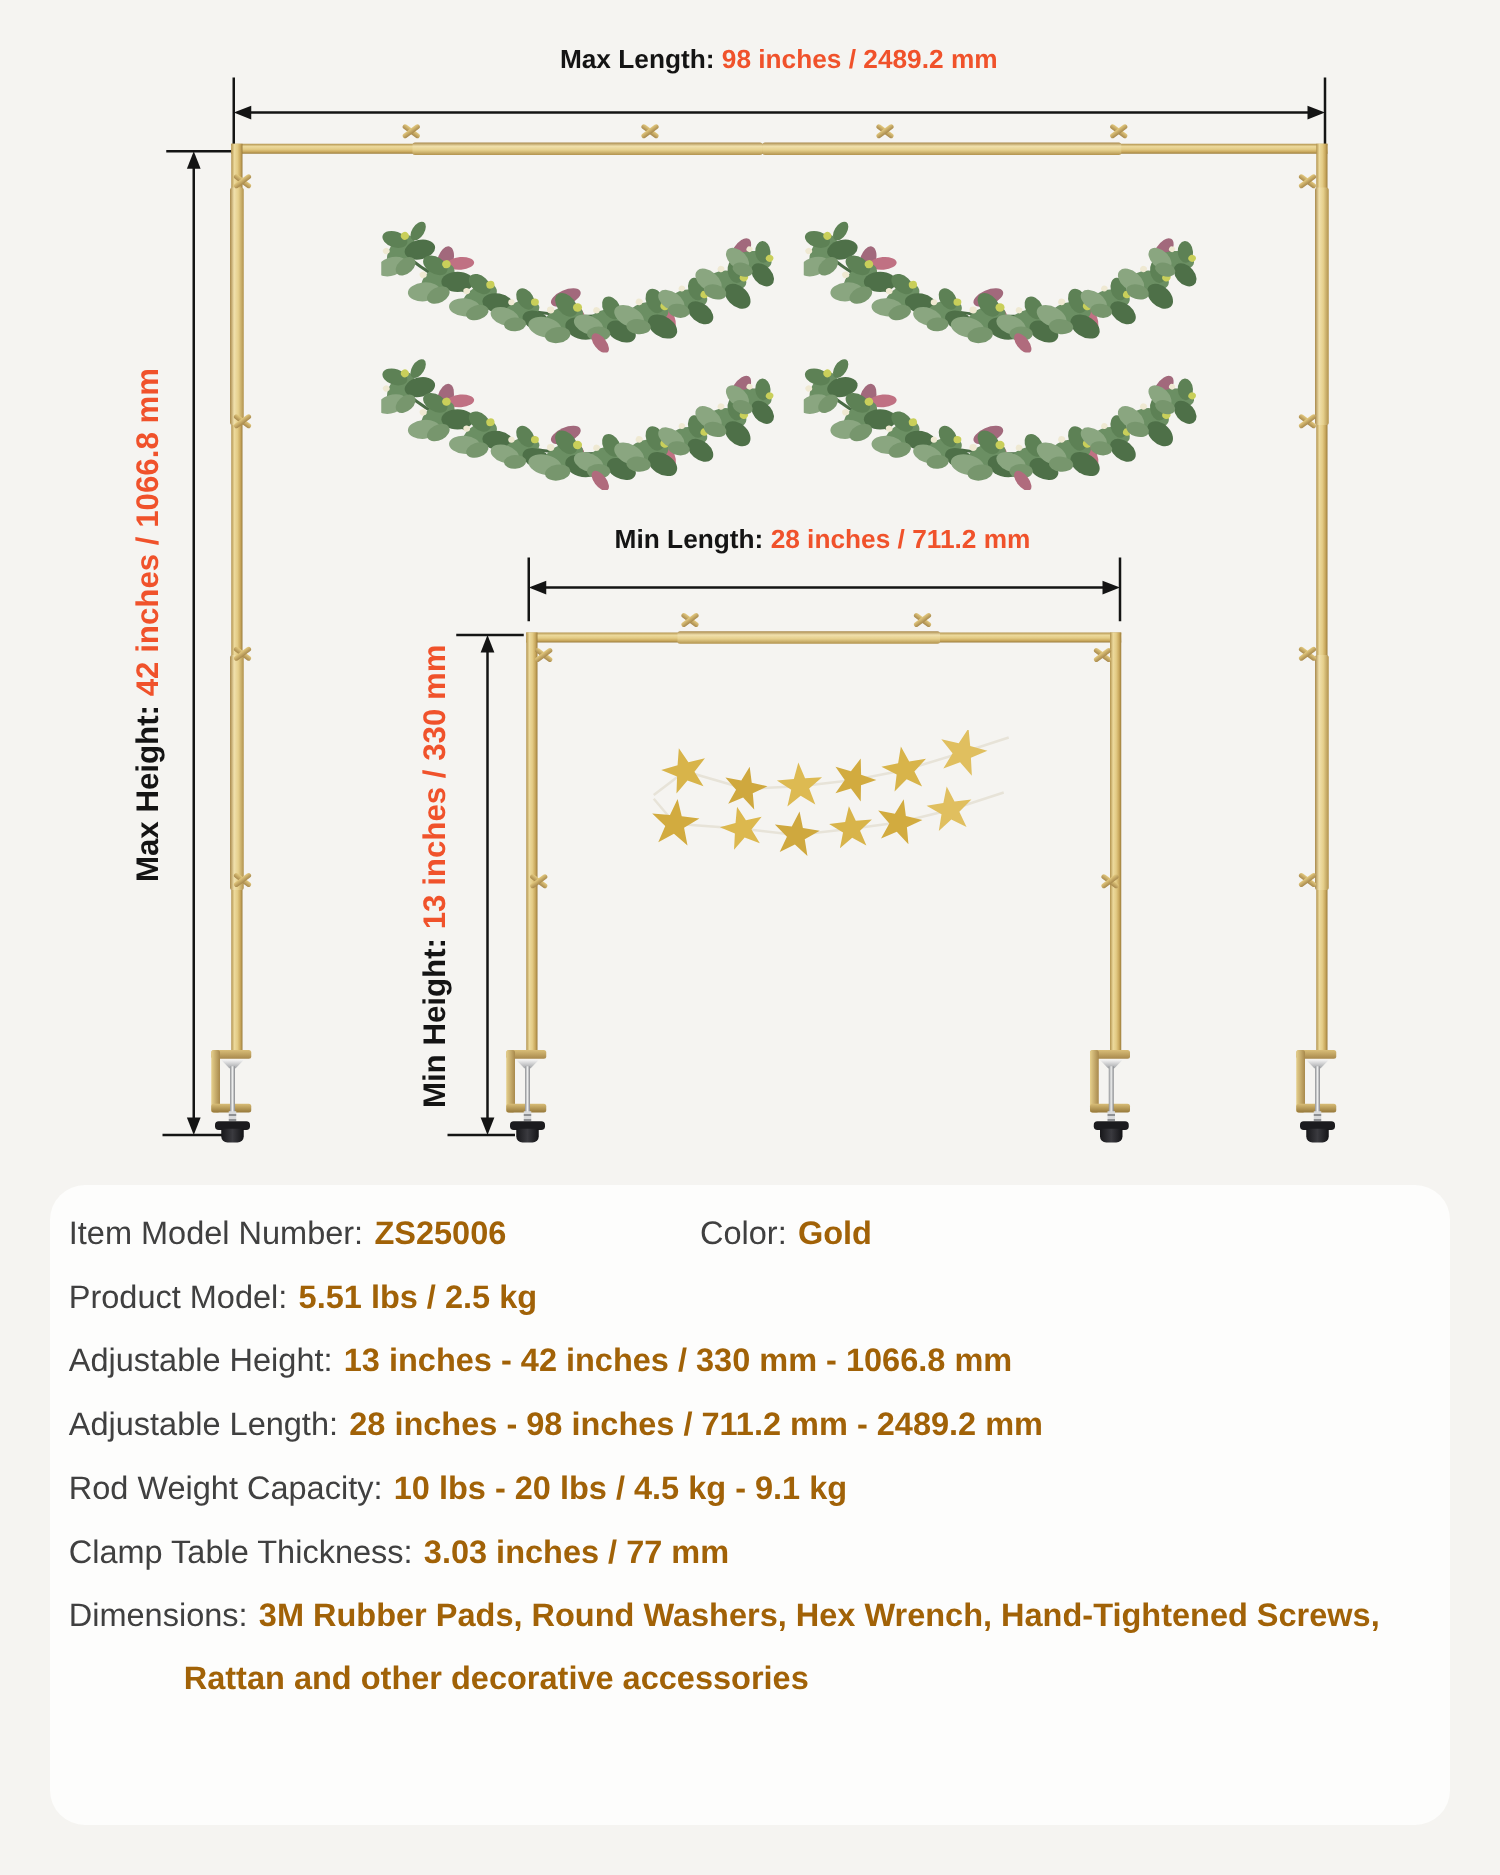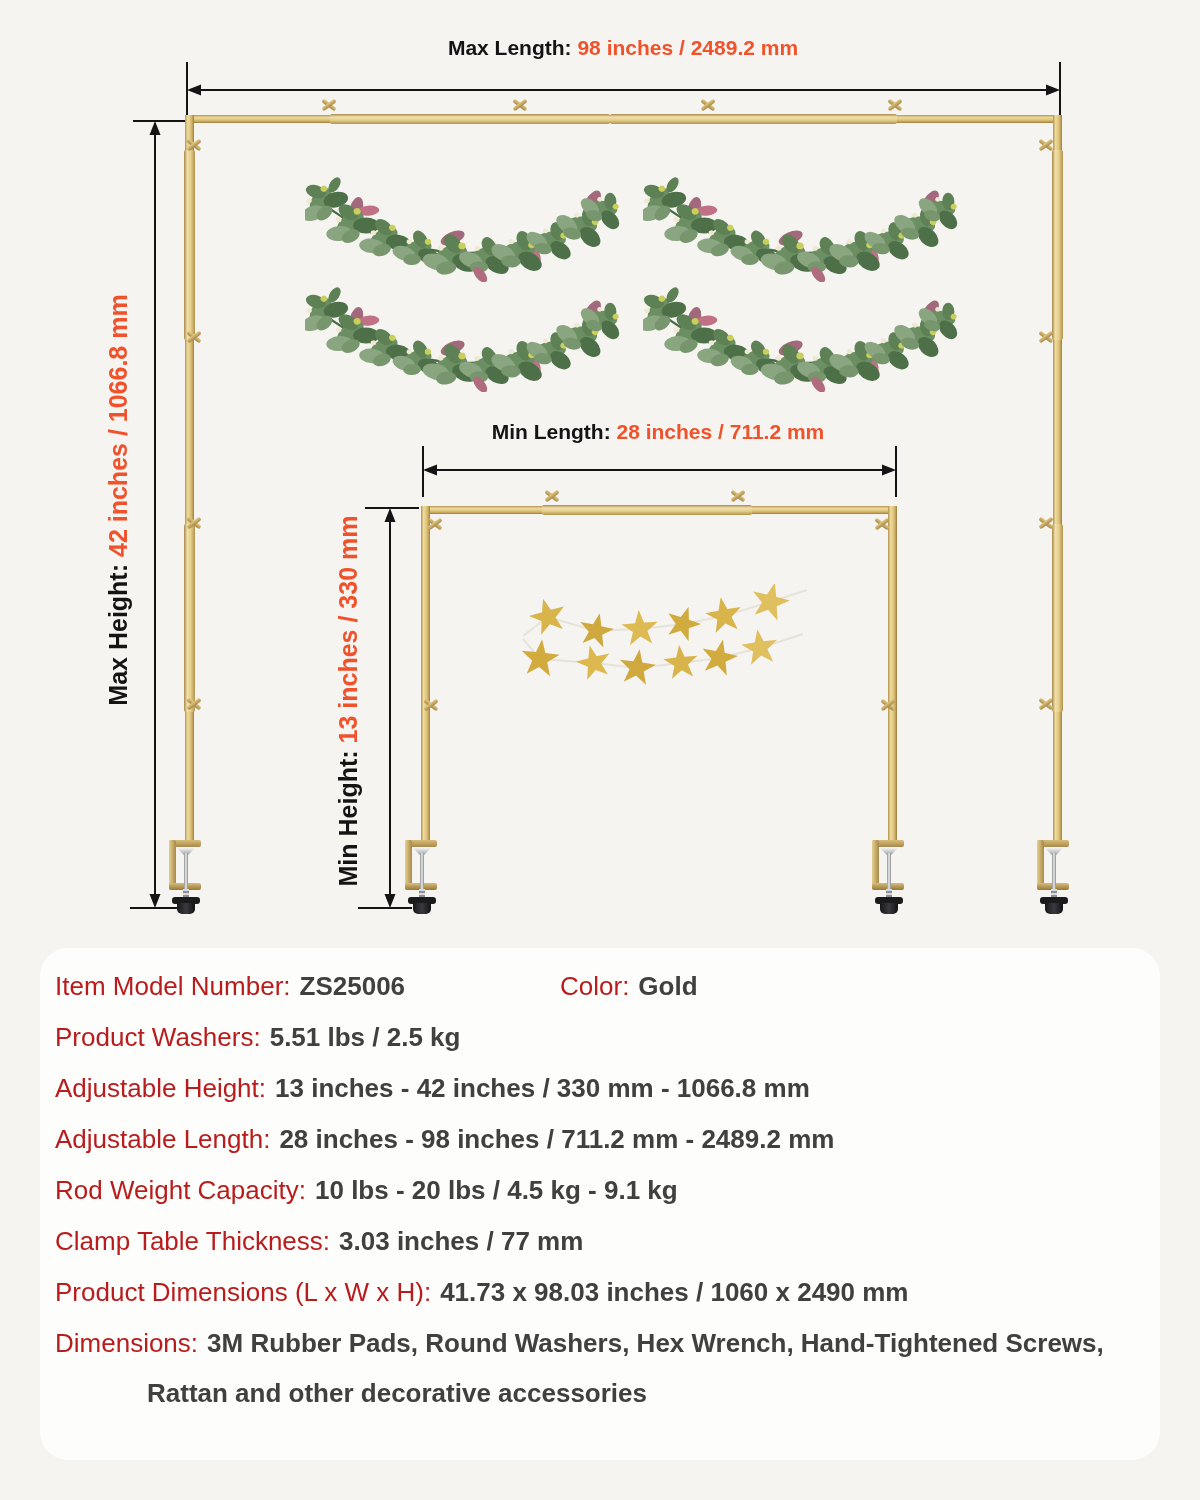--- a/index.html
+++ b/index.html
@@ -37,22 +37,22 @@
   
   .dim-lab{position:absolute;text-align:center;white-space:nowrap;font-size:21px;font-weight:600;color:#141414;}
   .dim-lab .dim-value{color:#f0522b;font-weight:700;}
   .dim-lab.vert{font-size:25px;transform:rotate(-90deg);}
 
   
   .panel{position:absolute;left:40px;top:948px;width:1120px;height:512px;
          background:#fdfdfc;border-radius:28px;padding-top:13px;box-sizing:border-box;}
   .srow{height:51px;line-height:51px;padding-left:15px;font-size:26px;white-space:nowrap;}
   .srow.two{display:grid;grid-template-columns:505px 1fr;}
-  .slabel{color:#b91c1c;font-weight:400;}
-  .svalue{color:#404040;font-weight:700;margin-left:9px;}
+  .slabel{color:#404040;font-weight:400;}
+  .svalue{color:#a16207;font-weight:700;margin-left:9px;}
   .srow.acc2{height:48px;line-height:48px;}
   .srow.acc2 .svalue{margin-left:92px;}
 </style>
 </head>
 <body>
 
 <svg width="0" height="0" style="position:absolute">
   <defs>
     <g id="leafcluster">
       <ellipse rx="15" ry="9" fill="#6b8f63" transform="rotate(-25)"></ellipse>
@@ -299,37 +299,34 @@
   <div class="srow two">
     <div>
       <span class="slabel">Item Model Number:</span><span class="svalue">ZS25006</span>
     </div>
     <div>
       <span class="slabel">Color:</span><span class="svalue">Gold</span>
     </div>
   </div>
   <div class="srow two">
     <div>
-      <span class="slabel">Product Washers:</span><span class="svalue">5.51 lbs / 2.5 kg</span>
+      <span class="slabel">Product Model:</span><span class="svalue">5.51 lbs / 2.5 kg</span>
     </div>
   </div>
   <div class="srow">
     <span class="slabel">Adjustable Height:</span><span class="svalue">13 inches - 42 inches / 330 mm - 1066.8 mm</span>
   </div>
   <div class="srow">
     <span class="slabel">Adjustable Length:</span><span class="svalue">28 inches - 98 inches / 711.2 mm - 2489.2 mm</span>
   </div>
   <div class="srow">
     <span class="slabel">Rod Weight Capacity:</span><span class="svalue">10 lbs - 20 lbs / 4.5 kg - 9.1 kg</span>
   </div>
   <div class="srow">
     <span class="slabel">Clamp Table Thickness:</span><span class="svalue">3.03 inches / 77 mm</span>
-  </div>
-  <div class="srow">
-    <span class="slabel">Product Dimensions (L x W x H):</span><span class="svalue">41.73 x 98.03 inches / 1060 x 2490 mm</span>
   </div>
   <div class="srow">
     <span class="slabel">Dimensions:</span><span class="svalue">3M Rubber Pads, Round Washers, Hex Wrench, Hand-Tightened Screws,</span>
   </div>
   <div class="srow acc2">
     <span class="svalue">Rattan and other decorative accessories</span>
   </div>
 </div>
 
 </body></html>

